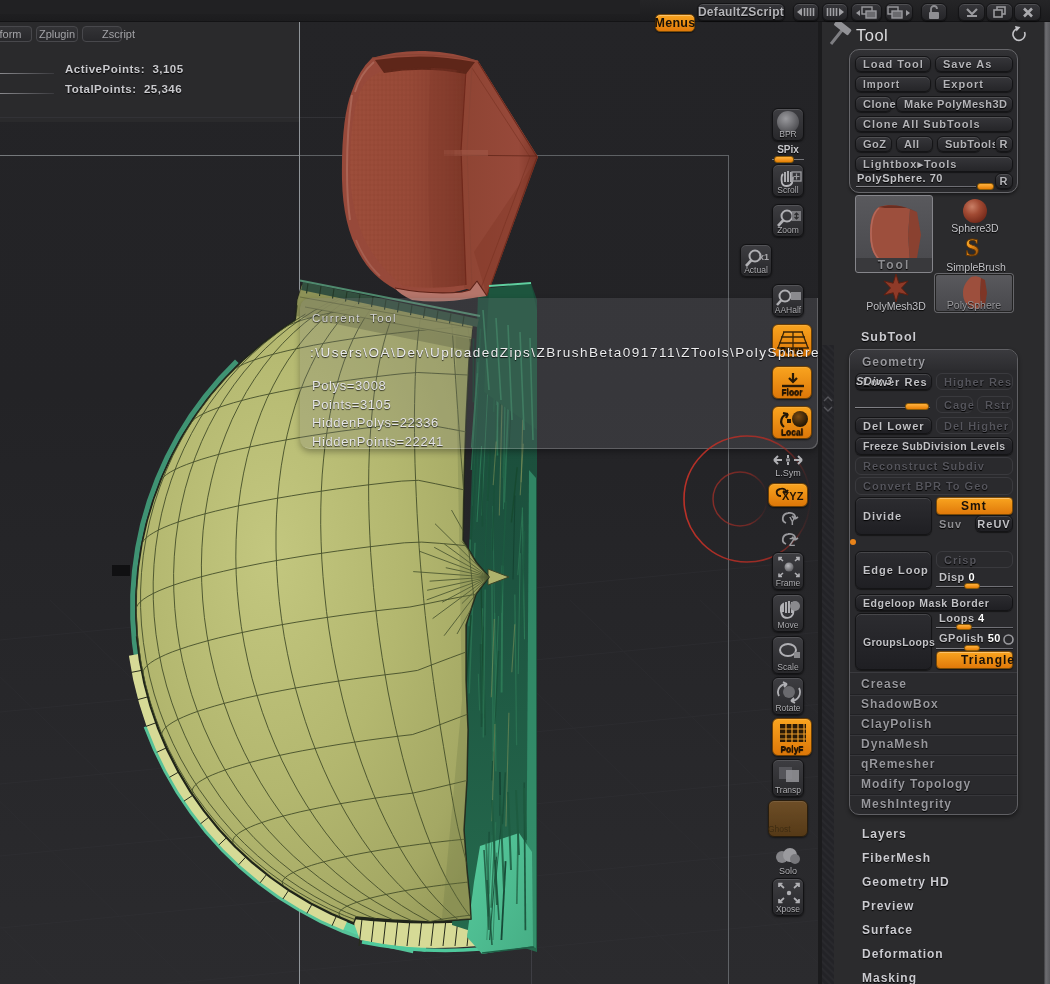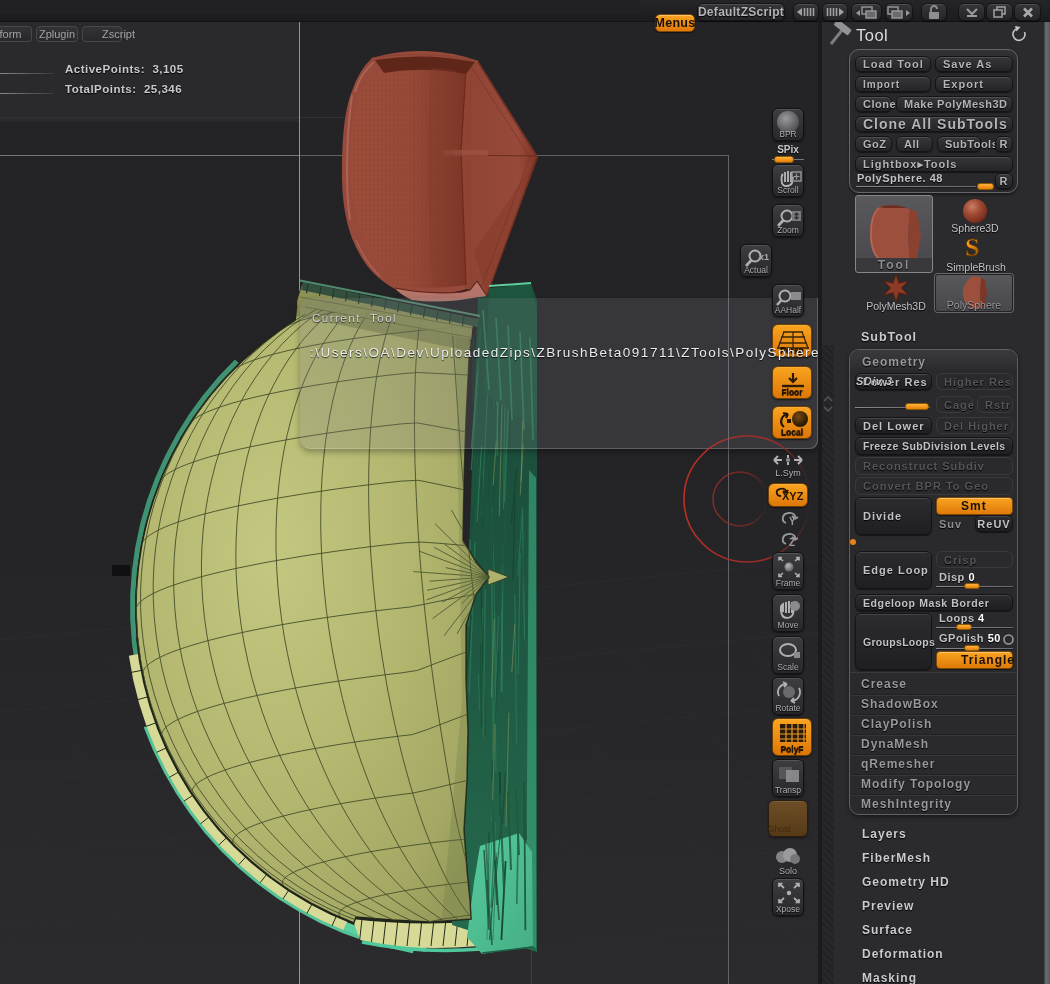--- a/index.html
+++ b/index.html
@@ -225,20 +225,21 @@
       <g clip-path="url(#rclip)">
         <path d="M346 70 L470 70 M346 75 L470 75 M346 80 L470 80 M346 85 L470 85 M346 90 L470 90 M346 95 L470 95 M346 100 L470 100 M346 105 L470 105 M346 110 L470 110 M346 115 L470 115 M346 120 L470 120 M346 125 L470 125 M346 130 L470 130 M346 135 L470 135 M346 140 L470 140 M346 145 L470 145 M346 150 L470 150 M346 155 L470 155 M346 160 L470 160 M346 165 L470 165 M346 170 L470 170 M346 175 L470 175 M346 180 L470 180 M346 185 L470 185 M346 190 L470 190 M346 195 L470 195 M346 200 L470 200 M346 205 L470 205 M346 210 L470 210 M346 215 L470 215 M346 220 L470 220 M346 225 L470 225 M346 230 L470 230 M346 235 L470 235 M346 240 L470 240 M346 245 L470 245 M346 250 L470 250 M346 255 L470 255 M346 260 L470 260 M346 265 L470 265 M346 270 L470 270 M346 275 L470 275 M346 280 L470 280 M346 285 L470 285" stroke="#7e3829" stroke-width="0.5" opacity="0.22" fill="none"></path>
       </g>
       <path d="M444 66 C440 130 440 220 446 288" stroke="#80392a" stroke-width="26" opacity="0.3" fill="none" clip-path="url(#rclip)"></path>
       <path d="M489 288 L531 284 L537 310 L537 430 L484 392 Z" fill="#1d553e"></path>
       <path d="M489 286 L531 283" stroke="#5fcf9f" stroke-width="2" fill="none"></path>
       <path d="M483 310 L489 390 M496 318 L501 400 M508 325 L512 420 M520 332 L524 430 M530 338 L533 440" stroke="#2e7c58" stroke-width="1.6" fill="none"></path>
     </svg>
     <div class="abs" style="left:300px;top:298px;width:518px;height:151px;background:rgba(124,124,128,0.23);border-radius:10px 0 8px 10px;box-shadow:inset -1px -1px 0 rgba(255,255,255,0.20), 0 3px 6px rgba(0,0,0,0.30);"></div>
     <div class="abs" style="left:312px;top:312px;color:#d2d2d4;font-size:11.5px;letter-spacing:1.5px;text-shadow:0 1px 1px rgba(0,0,0,.7);">Current&nbsp; Tool</div>
+    <div class="abs" style="left:312px;top:377px;color:#e4e4e6;font-size:13px;letter-spacing:0.6px;line-height:18.5px;text-shadow:0 1px 1px rgba(0,0,0,.7);">Polys=3008<br>Points=3105<br>HiddenPolys=22336<br>HiddenPoints=22241</div>
     <svg class="abs" style="left:660px;top:435px;" width="180" height="160" viewBox="0 0 180 160">
       <circle cx="87" cy="64" r="63" fill="none" stroke="url(#rf2)" stroke-width="1.6"></circle>
       <circle cx="80" cy="64" r="27" fill="none" stroke="url(#rf2)" stroke-width="1.4" opacity="0.65"></circle>
       <defs>
         <linearGradient id="rf2" x1="0" y1="0" x2="1" y2="0">
           <stop offset="0" stop-color="#c23127" stop-opacity="0.95"></stop>
           <stop offset="0.7" stop-color="#b02c24" stop-opacity="0.8"></stop>
           <stop offset="1" stop-color="#b02c24" stop-opacity="0.05"></stop>
         </linearGradient>
       </defs>
@@ -424,27 +425,27 @@
       <path d="M7.5 3.5 A6 6 0 1 0 14.5 7" fill="none" stroke="#c4c4c8" stroke-width="1.6"></path>
       <path d="M5 1 L10.5 2 L6.5 6.5 Z" fill="#c4c4c8"></path>
     </svg>
     <div class="abs" style="left:849px;top:49px;width:169px;height:144px;border:1px solid #66666a;border-radius:10px;background:linear-gradient(#333336,#29292c 14px);box-shadow:0 2px 3px rgba(0,0,0,0.4);"></div>
     <div class="btn " style="left:855px;top:56px;width:76px;height:16px;font-size:11px;letter-spacing:1px;">Load Tool</div>
     <div class="btn " style="left:935px;top:56px;width:78px;height:16px;font-size:11px;letter-spacing:1px;">Save As</div>
     <div class="btn " style="left:855px;top:76px;width:76px;height:16px;font-size:10px;letter-spacing:1px;">Import</div>
     <div class="btn " style="left:935px;top:76px;width:78px;height:16px;font-size:11px;letter-spacing:1px;">Export</div>
     <div class="btn " style="left:855px;top:96px;width:37px;height:16px;font-size:11px;letter-spacing:0.5px;">Clone</div>
     <div class="btn " style="left:896px;top:96px;width:117px;height:16px;font-size:11px;letter-spacing:0.5px;">Make PolyMesh3D</div>
-    <div class="btn " style="left:855px;top:116px;width:158px;height:16px;font-size:14px;letter-spacing:1px;">Clone All SubTools</div>
+    <div class="btn " style="left:855px;top:116px;width:158px;height:16px;font-size:11px;letter-spacing:1px;">Clone All SubTools</div>
     <div class="btn " style="left:855px;top:136px;width:37px;height:16px;font-size:11px;letter-spacing:0.5px;text-align:center;">GoZ</div>
     <div class="btn " style="left:896px;top:136px;width:37px;height:16px;font-size:11px;letter-spacing:0.5px;">All</div>
     <div class="btn " style="left:937px;top:136px;width:44px;height:16px;font-size:11px;letter-spacing:0.5px;">SubTools</div>
     <div class="btn ctr" style="left:995px;top:136px;width:18px;height:16px;font-size:11px;letter-spacing:1px;">R</div>
     <div class="btn " style="left:855px;top:156px;width:158px;height:16px;font-size:11px;letter-spacing:1px;">Lightbox▸Tools</div>
-    <div class="slab" style="left:857px;top:172px;">PolySphere. 48</div>
+    <div class="slab" style="left:857px;top:172px;">PolySphere. 70</div>
     <div class="track" style="left:856px;top:186px;width:120px;"></div>
     <div class="handle" style="left:977px;top:183px;width:17px;height:7px;"></div>
     <div class="btn ctr" style="left:995px;top:173px;width:18px;height:16px;font-size:11px;letter-spacing:1px;">R</div>
     <div class="abs" style="left:855px;top:195px;width:78px;height:78px;background:linear-gradient(#59595d,#47474b);border:1px solid #85858a;border-radius:3px;"></div>
     <svg class="abs" style="left:855px;top:195px;" width="78" height="78" viewBox="0 0 78 78">
       <path d="M24 12 C17 17 15 26 15 39 C15 52 18 60 25 66 C35 69 48 69 55 67 L53 40 L55 14 C44 10 31 9 24 12 Z" fill="#9d4f3d"></path>
       <path d="M55 14 L53 40 L55 67 L62 63 L66 40 L62 17 Z" fill="#8a4130"></path>
       <path d="M24 12 C34 9 46 10 55 14 L62 17 L52 13 L30 13 Z" fill="#6b2d20"></path>
       <path d="M25 66 C35 70 48 70 55 67 L62 63 L55 71 L30 70 Z" fill="#b5705f"></path>
       <path d="M24 13 C18 18 16 27 16 39 C16 52 19 60 25 65" fill="none" stroke="#b5685a" stroke-width="1.6"></path>

